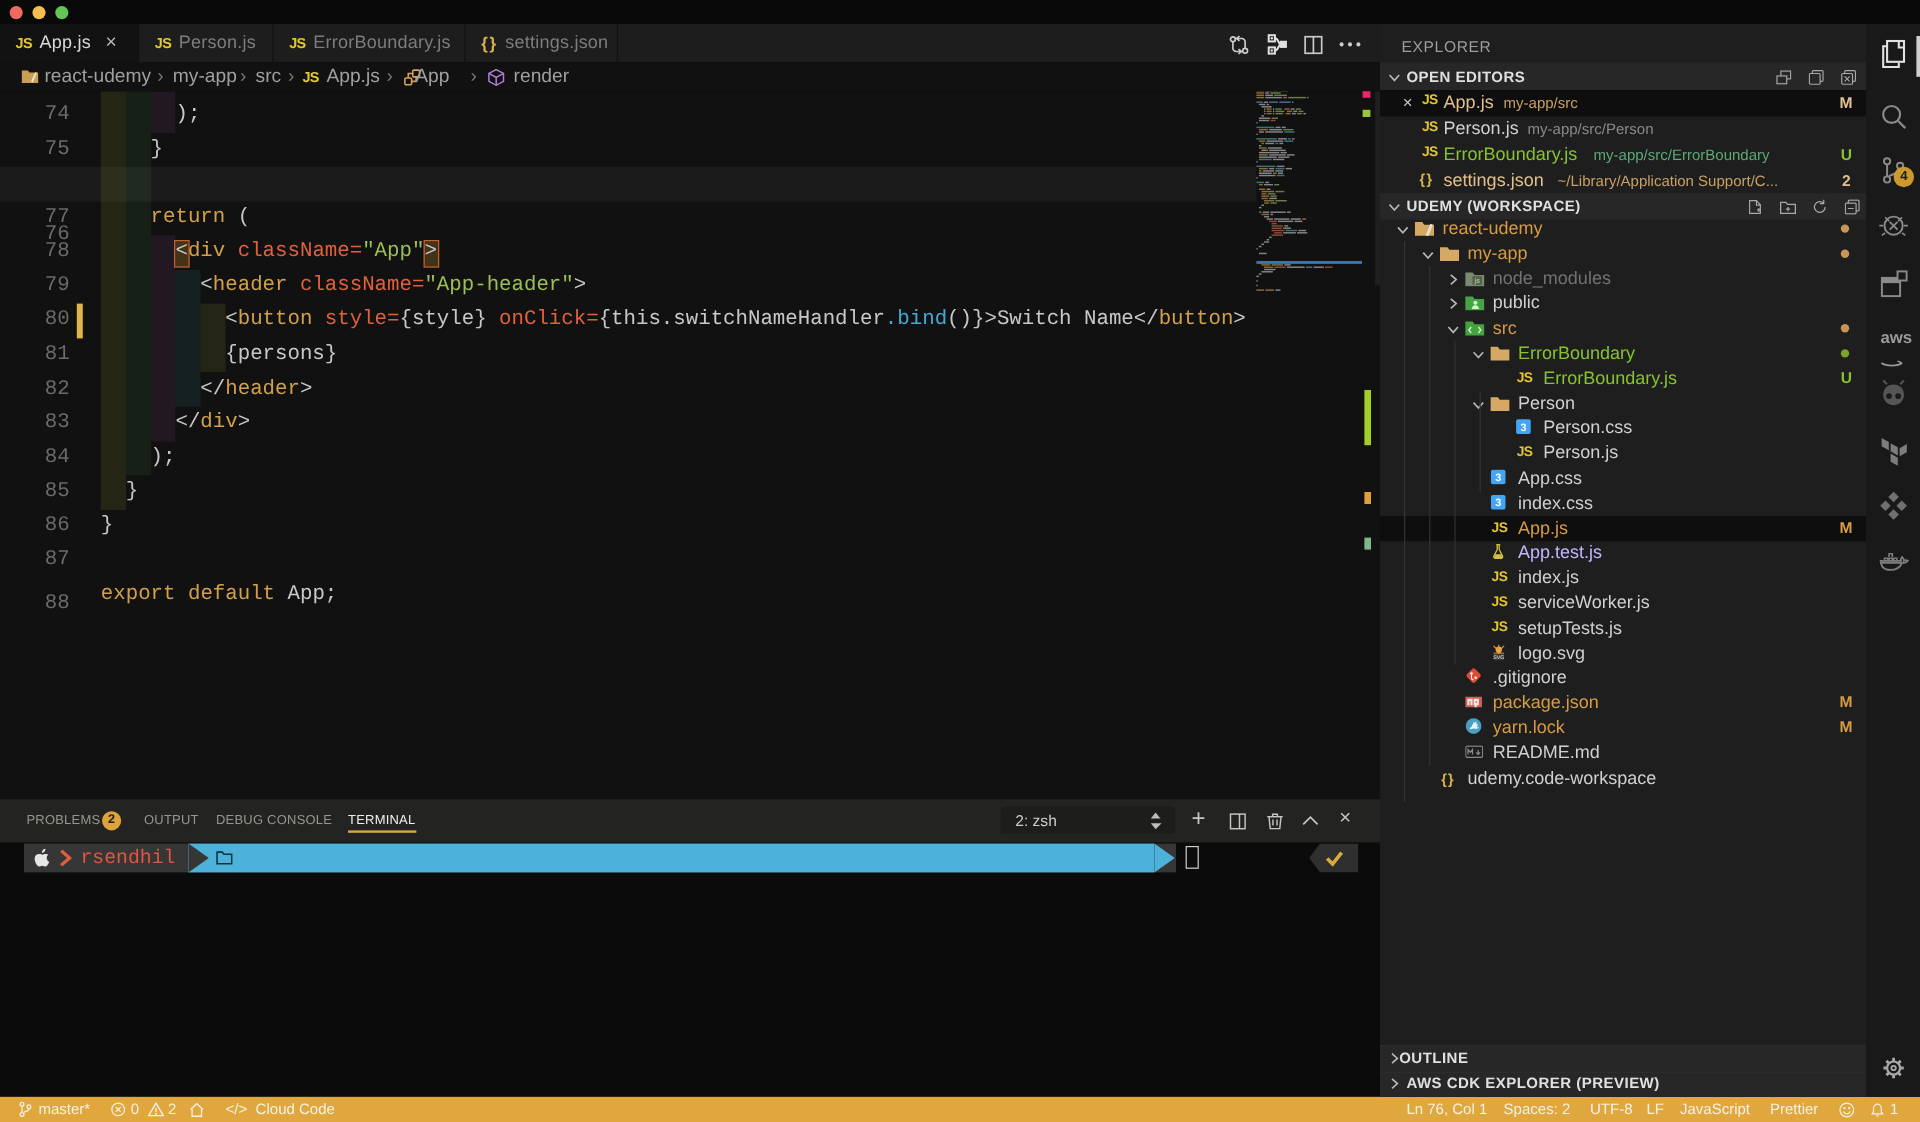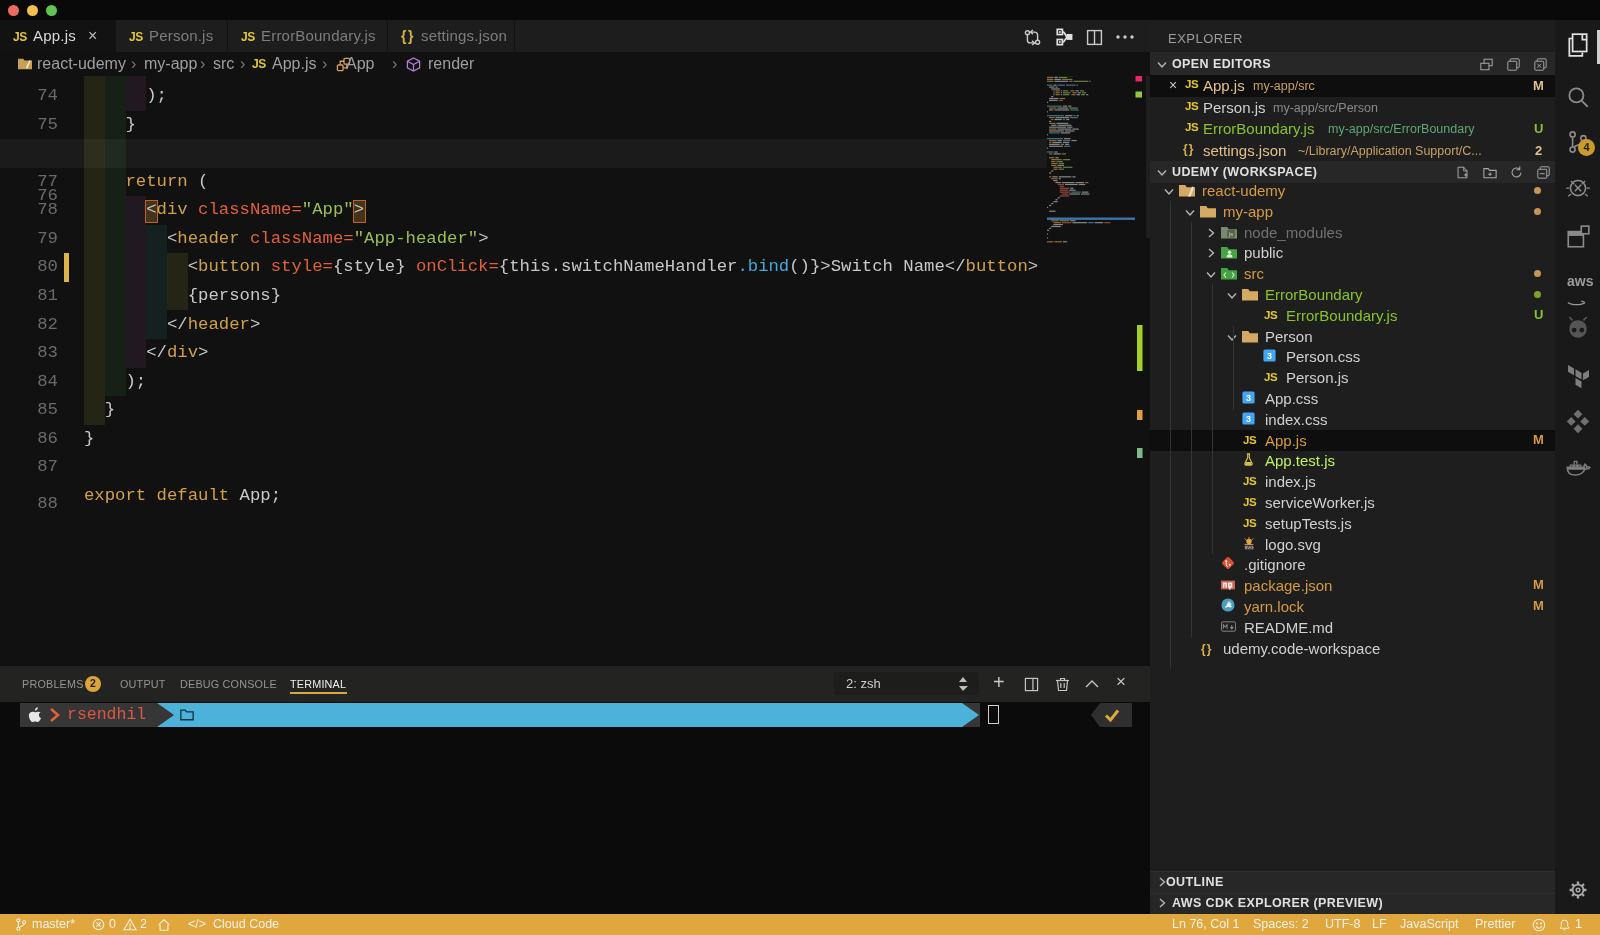--- a/index.html
+++ b/index.html
@@ -583,21 +583,21 @@
       <text x="8" y="12" font-size="11" font-weight="bold" fill="#ffffff" text-anchor="middle" font-family="Liberation Sans">3</text>
     </svg>
 <div class="abs " style="left:115px;top:390.8px;font-size:15px;color:#d0d0d0;">index.css</div>
 <div class="abs jsbadge" style="left:93px;top:413.6px;font-size:11.5px;">JS</div>
 <div class="abs modc" style="left:115px;top:411.6px;font-size:15px;">App.js</div>
 <div class="badge modc" style="left:383px;top:411.6px;">M</div>
 <svg class="abs" style="left:92px;top:432.40000000000003px;" width="13" height="15" viewBox="0 0 16 16">
       <path d="M6 1h4M7 1v5L3.5 13a1.5 1.5 0 0 0 1.4 2h6.2a1.5 1.5 0 0 0 1.4-2L9 6V1" fill="none" stroke="#d4c041" stroke-width="1.4"></path>
       <path d="M5 11h6l1 2.5a1 1 0 0 1-1 1.5H5a1 1 0 0 1-1-1.5z" fill="#d4c041"></path>
     </svg>
-<div class="abs " style="left:115px;top:432.4px;font-size:15px;color:#bef264;">App.test.js</div>
+<div class="abs " style="left:115px;top:432.4px;font-size:15px;color:#c4b5fd;">App.test.js</div>
 <div class="abs jsbadge" style="left:93px;top:455.2px;font-size:11.5px;">JS</div>
 <div class="abs " style="left:115px;top:453.2px;font-size:15px;color:#d0d0d0;">index.js</div>
 <div class="abs jsbadge" style="left:93px;top:476.0px;font-size:11.5px;">JS</div>
 <div class="abs " style="left:115px;top:474.0px;font-size:15px;color:#d0d0d0;">serviceWorker.js</div>
 <div class="abs jsbadge" style="left:93px;top:496.8px;font-size:11.5px;">JS</div>
 <div class="abs " style="left:115px;top:494.8px;font-size:15px;color:#d0d0d0;">setupTests.js</div>
 <svg class="abs" style="left:92px;top:516.6px;" width="14" height="14" viewBox="0 0 16 16">
       <circle cx="8" cy="5" r="3" fill="#e8a33d"></circle>
       <path d="M8 0v10M3 1.5l7 7M13 1.5l-7 7M3 8.5h10" stroke="#e8a33d" stroke-width="1"></path>
       <rect x="3" y="9" width="10" height="6" rx="1" fill="#3a3a3a"></rect>

